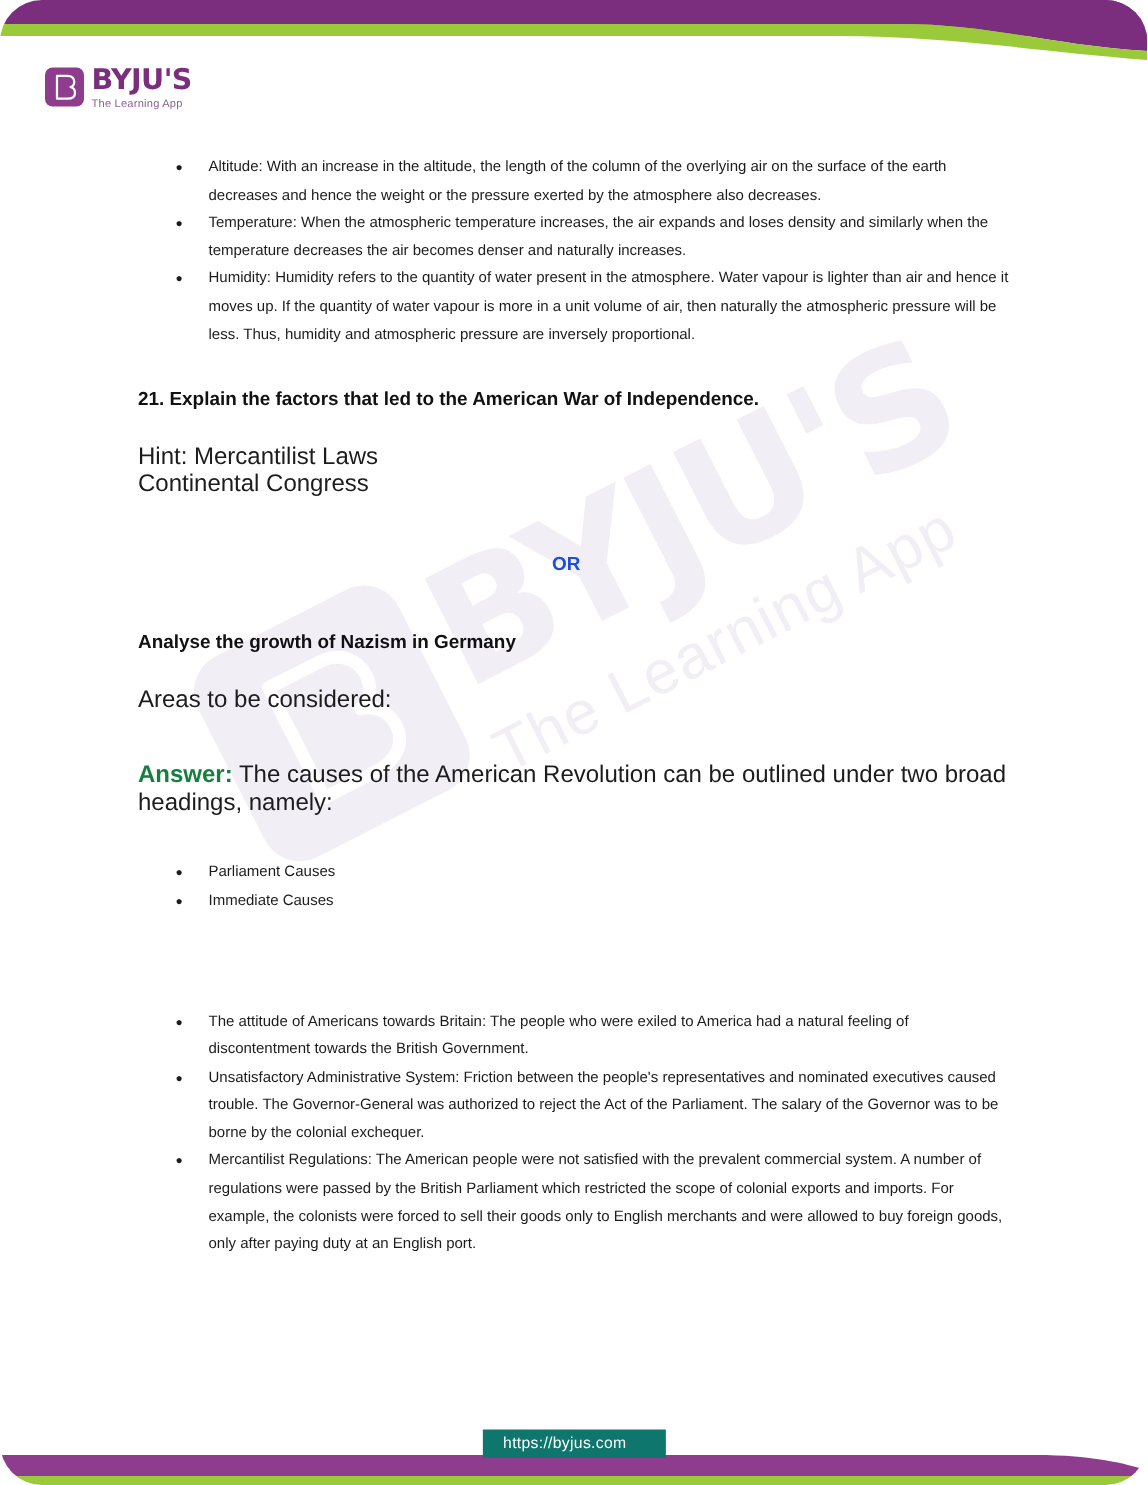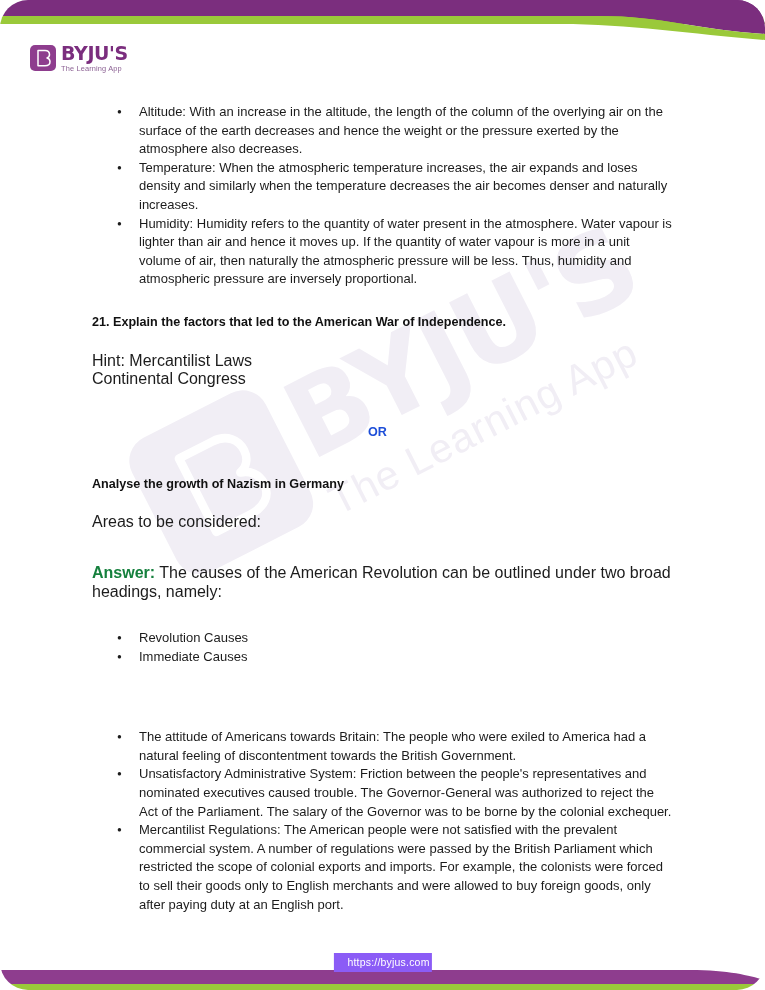--- a/index.html
+++ b/index.html
@@ -145,21 +145,21 @@
   }
 
   ul.doc-list {
     list-style: none;
     margin: 0;
     padding: 0;
   }
   ul.doc-list li {
     position: relative;
     padding-left: 47px;
-    font-size: 13px;
+    font-size: 10px;
     line-height: 18.6px;
     color: #1c1c1c;
     margin: 0;
   }
   ul.doc-list li::before {
     content: "\25CF";
     position: absolute;
     left: 25px;
     top: 0;
     font-size: 8px;
@@ -205,25 +205,25 @@
     width: 765px;
     height: 36px;
     z-index: 5;
   }
   .footer svg { display: block; }
   .footer-url {
     position: absolute;
     left: 50%;
     transform: translateX(-50%);
     bottom: 18px;
-    background: #8b5cf6;
+    background: #0f766e;
     color: #ffffff;
     font-size: 10.5px;
     font-family: "Liberation Sans", sans-serif;
-    padding: 3px 2px 4px 14px;
+    padding: 3px 26px 4px 14px;
     white-space: nowrap;
     letter-spacing: 0.2px;
     z-index: 7;
   }
 </style>
 </head>
 <body>
 
 <div class="page">
 
@@ -295,21 +295,21 @@
 
     <div class="sp-24"></div>
     <div class="sp-8"></div>
 
     <p class="para"><span class="lbl-bold">Answer:</span><span> The causes of the American Revolution can be outlined under two broad headings, namely:</span></p>
 
     <div class="sp-20"></div>
     <div class="sp-8"></div>
 
     <ul class="doc-list">
-      <li>Revolution Causes</li>
+      <li>Parliament Causes</li>
       <li>Immediate Causes</li>
     </ul>
 
     <div class="sp-24"></div>
     <div class="sp-10"></div>
 
 
     <div class="sp-20"></div>
     <div class="sp-8"></div>
 

